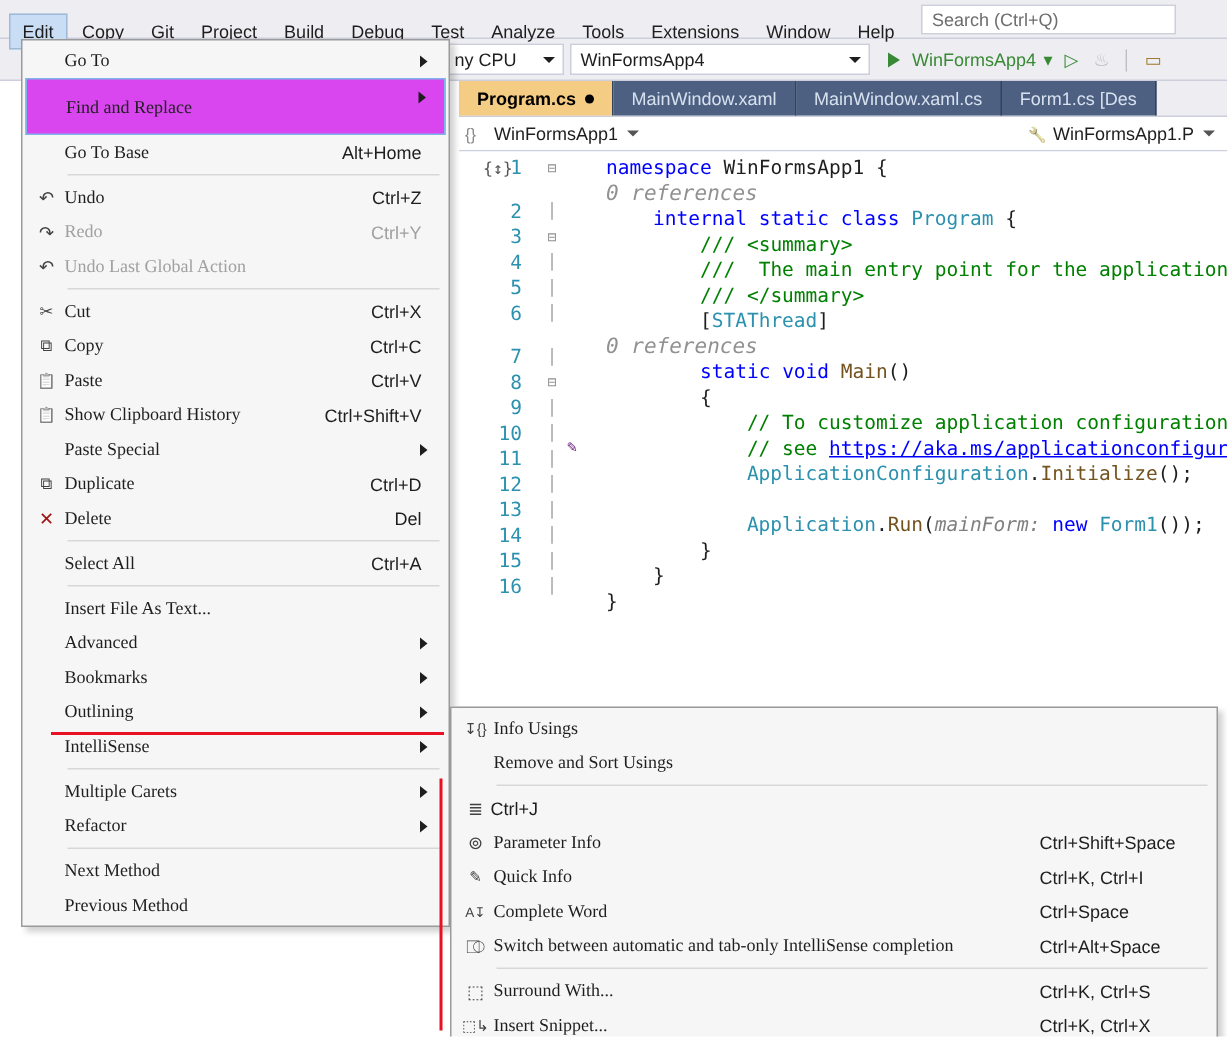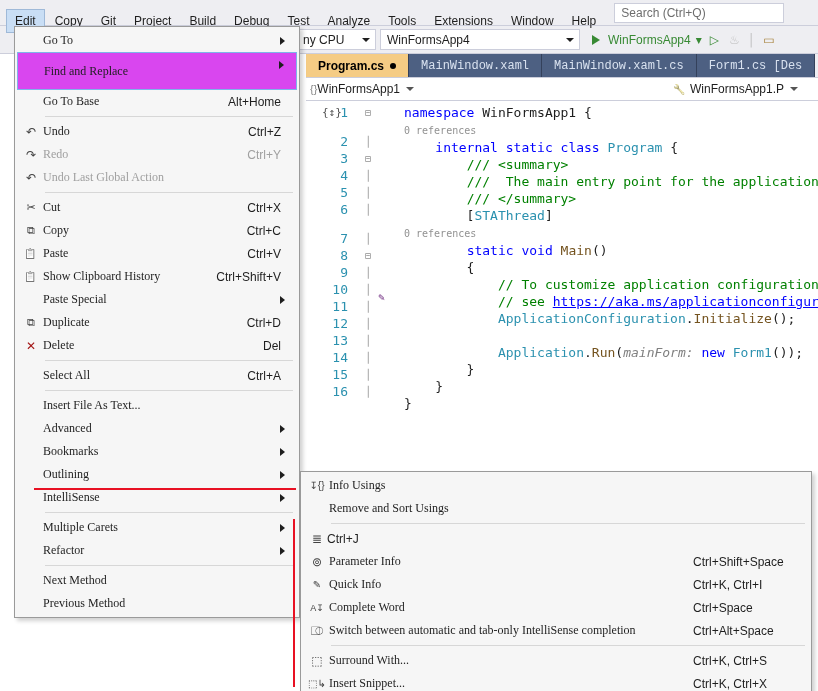--- a/index.html
+++ b/index.html
@@ -91,42 +91,42 @@
     margin-left:306px;
   }
   .tab {
     padding:4px 12px 3px;
     font-size:12px;
     background:#4d6082;
     color:#fff;
     border-right:1px solid #34415b;
     display:flex; align-items:center;
   }
-  .tab.inactive { background:#4d6082; color:#d8e1ef;font-family:Liberation Mono, monospace;}
+  .tab.inactive { background:#4d6082; color:#d8e1ef;}
   .tab.active { background:#f5cc84; color:#000; font-weight:600;}
   .tab .dot { width:6px;height:6px;border-radius:50%;background:#000;margin-left:6px;}
 
   
   .crumbs {
     display:flex;
     height:23px;
     background:#fff;
     border-bottom:1px solid #cccedb;
     margin-left:306px;
     align-items:center;
     padding-left:4px;
     font-size:12px;
     color:#1e1e1e;
-    gap:0;
+    gap:12px;
   }
   .crumbs .seg { display:flex; align-items:center; gap:4px;}
   .crumbs .chev::after{
     content:"";display:inline-block;border:4px solid transparent;border-top-color:#555;margin-left:2px;transform:translateY(2px);
   }
-  .crumbs .rside{margin-left:auto; display:flex; align-items:center; gap:4px; padding-right:20px;}
+  .crumbs .rside{margin-left:auto; display:flex; align-items:center; gap:4px; padding-right:8px;}
   .crumbs .wrench{color:#a1792c;}
 
   
   .editor {
     position:absolute;
     left:306px; top:101px;
     right:0; bottom:0;
     font-family: Consolas, monospace;
     font-size:13px;
     background:#fff;
@@ -138,21 +138,21 @@
   }
   .editor .gutter .ln{ height:17px; line-height:17px; padding-right:12px;}
   .editor .fold-col{position:absolute;left:55px;top:0;width:14px;padding-top:3px;}
   .editor .fold-col .r{height:17px;display:flex;align-items:center;justify-content:center;color:#919191;font-size:10px;}
   .editor .brace-icon{position:absolute;left:16px;top:5px;color:#555;font-size:11px;}
   .editor .brush{position:absolute;left:72px;top:calc(3px + 11*17px);color:#68217a;font-size:11px;}
   .editor .code{
     position:absolute; left:98px; top:3px; right:0;
     white-space:pre; line-height:17px;
   }
-  .editor .ref{font-size:10px;color:#919191;}
+  .editor .ref{font-size:14px;color:#919191;font-style:italic;}
   .kw{color:#0000ff;} .cls{color:#2b91af;}
   .cm{color:#008000;}
   .mth{color:#74531f;} .prm{color:#808080;font-style:italic;}
   .lnk{color:#0000ff;text-decoration:underline;}
 
   
   .menu {
     position:absolute;
     left:14px; top:26px;
     width:286px;

